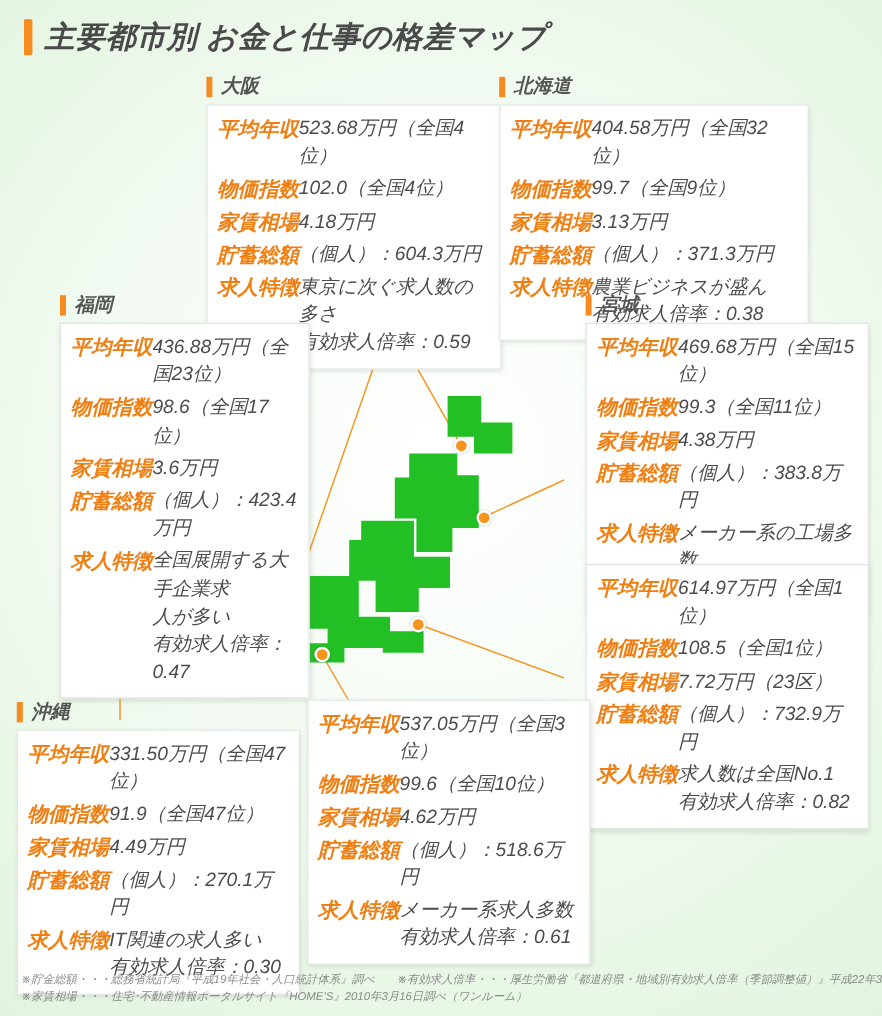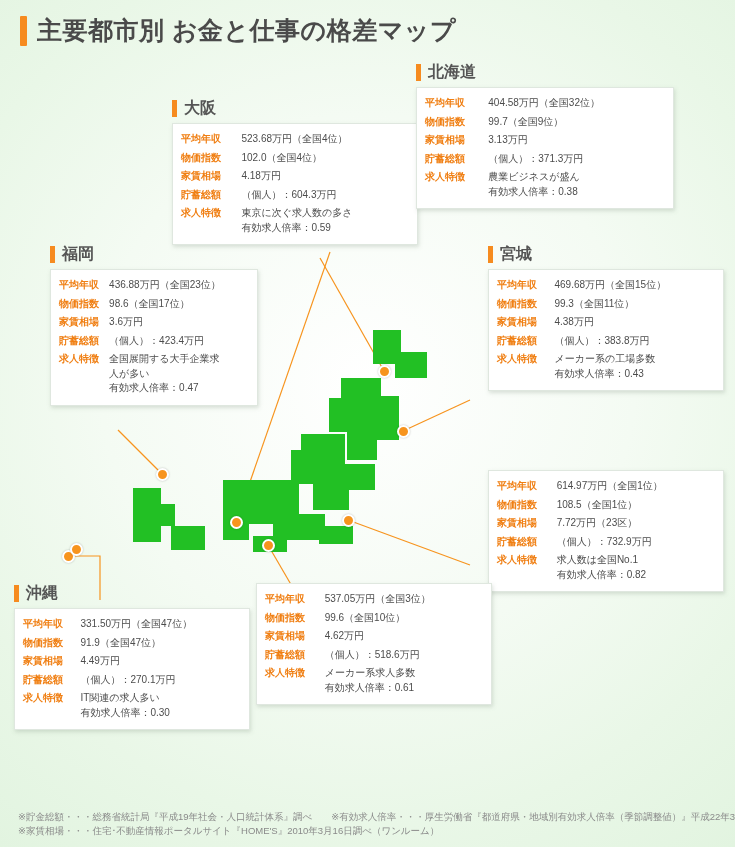--- a/index.html
+++ b/index.html
@@ -8,20 +8,21 @@
     width:735px; height:847px;
     font-family:"Liberation Sans","DejaVu Sans",sans-serif;
     background:#ffffff;
     position:relative;
     overflow:hidden;
   }
   #stage {
     position:absolute; inset:0;
     background:
       radial-gradient(circle at 50% 45%, #ffffff 0%, #f4fbf3 45%, #e9f7e7 75%, #e2f4e0 100%);
+    font-style: italic;
   }
   
   .title-wrap {
     position:absolute; left:20px; top:14px;
     display:flex; align-items:center;
   }
   .title-bar {
     width:7px; height:30px; background:#f68b1f; margin-right:10px; border-radius:1px;
   }
   .title-text {
@@ -46,24 +47,24 @@
   .panel-head .hname { font-size:16px; font-weight:bold; color:#555; }
   .panel-box {
     background:#ffffff;
     border:1px solid #dfe7df;
     box-shadow:1px 2px 4px rgba(120,140,120,.25);
     padding:6px 8px 7px 8px;
   }
   table.kv { border-collapse:collapse; width:100%; }
   table.kv td { vertical-align:top; padding:2px 0; }
   td.k {
-    color:#f07f13; font-size:10px; font-weight:bold; white-space:nowrap;
+    color:#f07f13; font-size:17px; font-weight:bold; white-space:nowrap;
     padding-right:8px;
   }
-  td.v { color:#4c4c4c; font-size:10px; white-space:pre-line; line-height:1.45; }
+  td.v { color:#4c4c4c; font-size:16px; white-space:pre-line; line-height:1.45; }
   
   .notes {
     position:absolute; left:18px; bottom:8px; right:10px;
     color:#8a8a8a; font-size:9.5px; line-height:1.55;
   }
   .notes div { white-space:nowrap; }
 </style>
 </head>
 <body>
 
@@ -103,21 +104,21 @@
 
   <div class="dot" style="left:378px; top:365px;"></div>
   <div class="dot" style="left:397px; top:425px;"></div>
   <div class="dot" style="left:342px; top:514px;"></div>
   <div class="dot" style="left:262px; top:539px;"></div>
   <div class="dot" style="left:230px; top:516px;"></div>
   <div class="dot" style="left:156px; top:468px;"></div>
   <div class="dot" style="left:62px; top:550px;"></div>
   <div class="dot" style="left:70px; top:543px;"></div>
 
-  <div class="panel" style="left:172px; top:62px; width:246px;margin-top:36px;">
+  <div class="panel" style="left:172px; top:62px; width:246px;">
     <div class="panel-head">
       <div class="hbar"></div>
       <div class="hname">大阪</div>
     </div>
     <div class="panel-box">
       <table class="kv">
         <tbody>
             <tr>
               <td class="k">平均年収</td>
               <td class="v">523.68万円（全国4位）</td>

